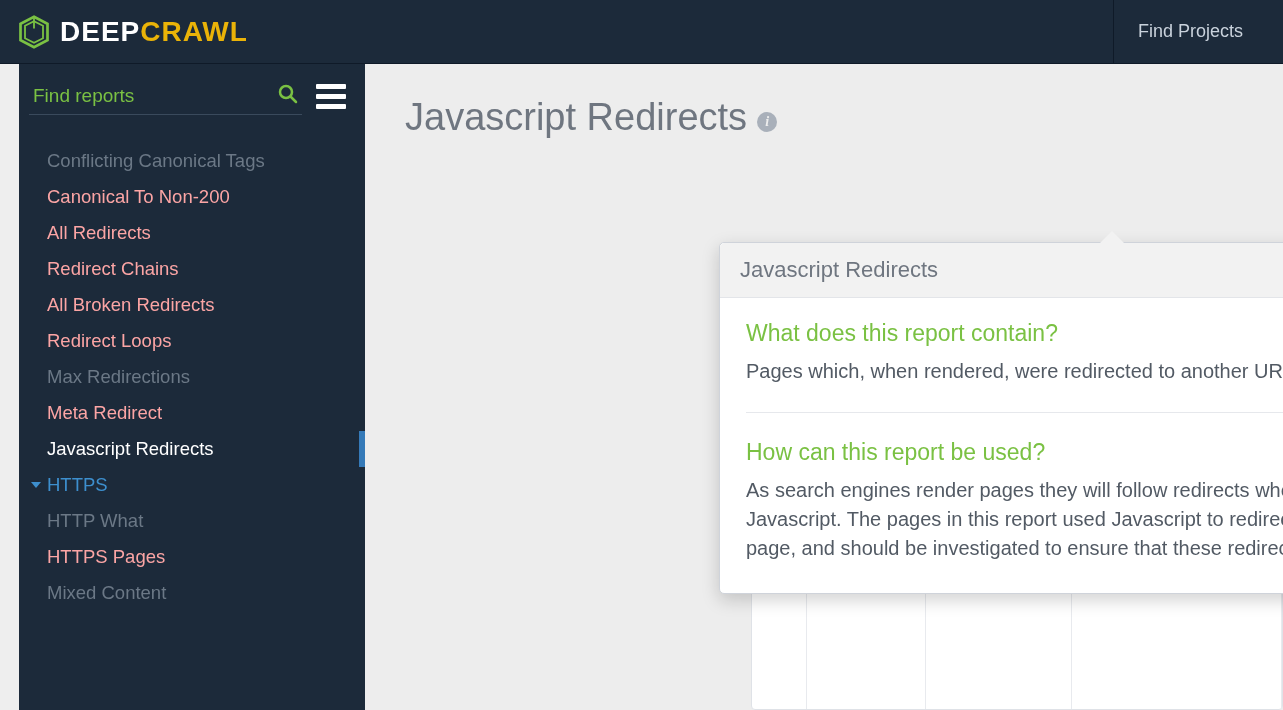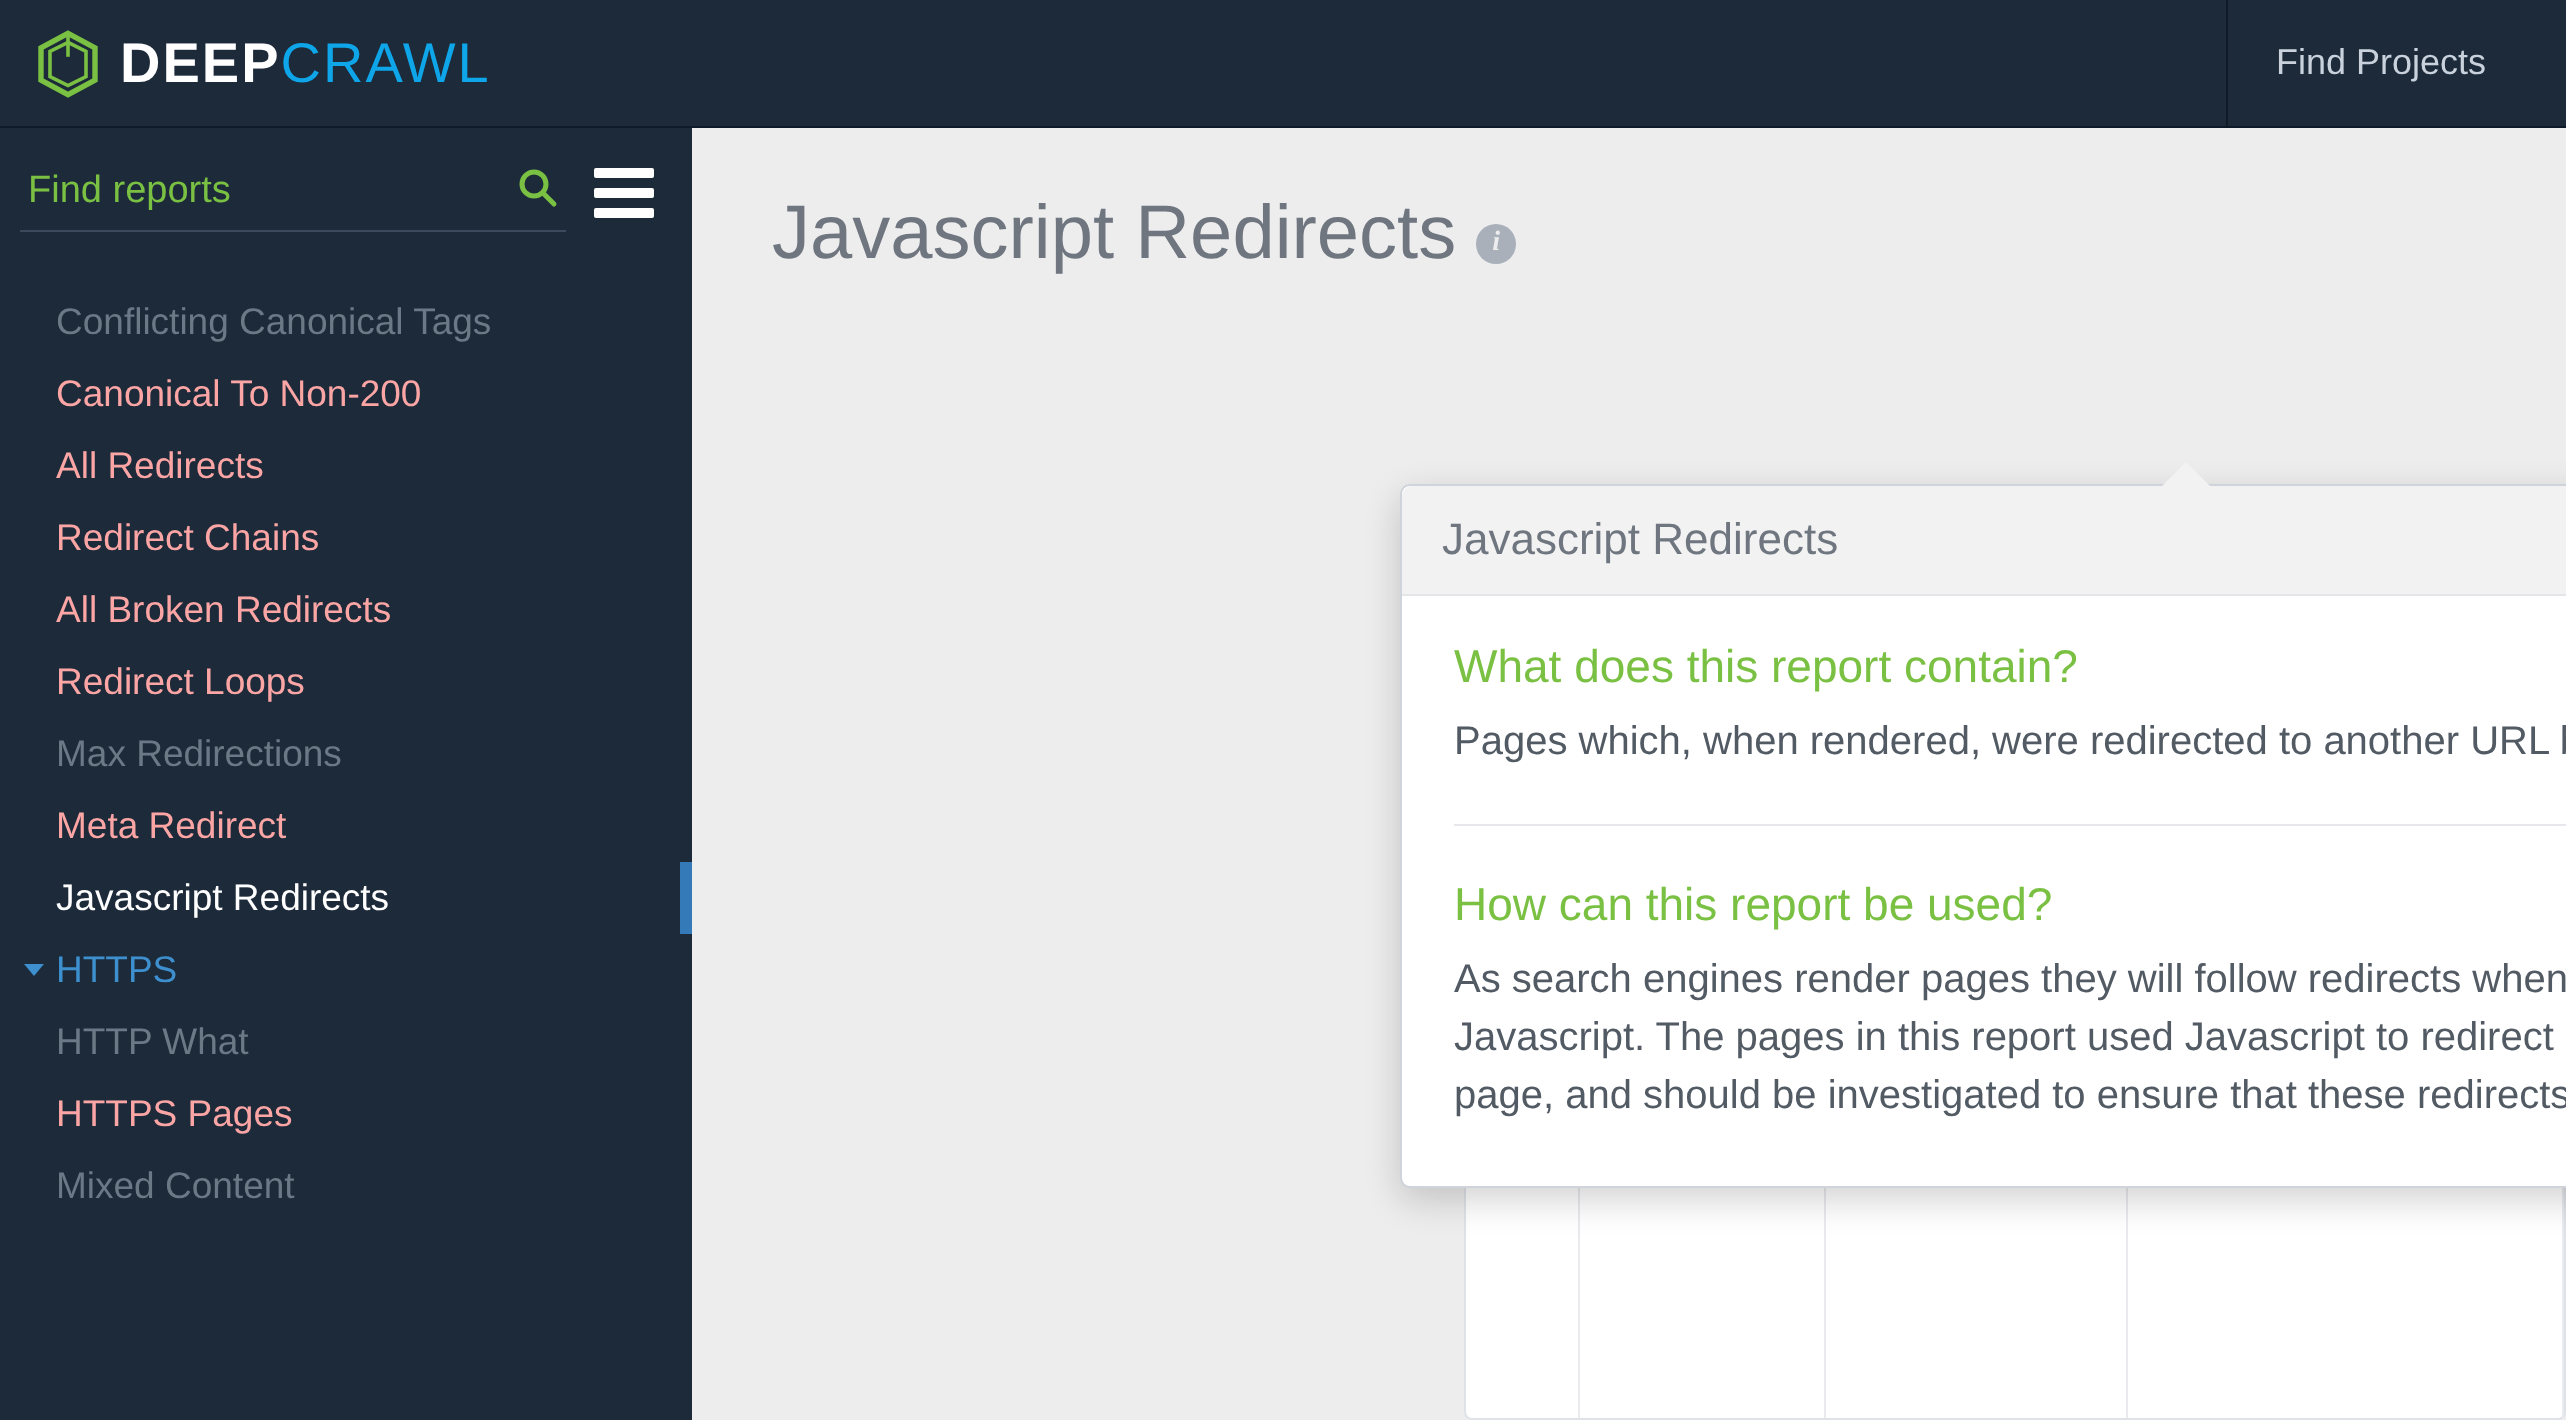--- a/index.html
+++ b/index.html
@@ -24,32 +24,32 @@
   align-items: center;
   gap: 8px;
 }
 .logo-icon { width: 36px; height: 36px; }
 .logo-text {
   font-size: 28px;
   font-weight: 700;
   letter-spacing: 1px;
 }
 .logo-deep { color: #fff; }
-.logo-crawl { color: #0ea5e9; font-weight: 400; }
+.logo-crawl { color: #eab308; font-weight: 700; }
 .header-spacer { flex: 1; }
 .header-right {
   display: flex;
   align-items: center;
   padding: 0 24px;
   border-left: 1px solid #0f1a28;
   height: 100%;
 }
 .find-projects { color: #c9d2dc; font-size: 18px; text-align: right; }
 
-.body-row { display: flex; height: calc(100% - 64px); }
+.body-row { display: flex; height: calc(100% - 64px); padding-left: 19px; }
 
 .sidebar {
   width: 346px;
   background: #1c2a3a;
   color: #c9d2dc;
   display: flex;
   flex-direction: column;
 }
 .sidebar-top {
   display: flex;

